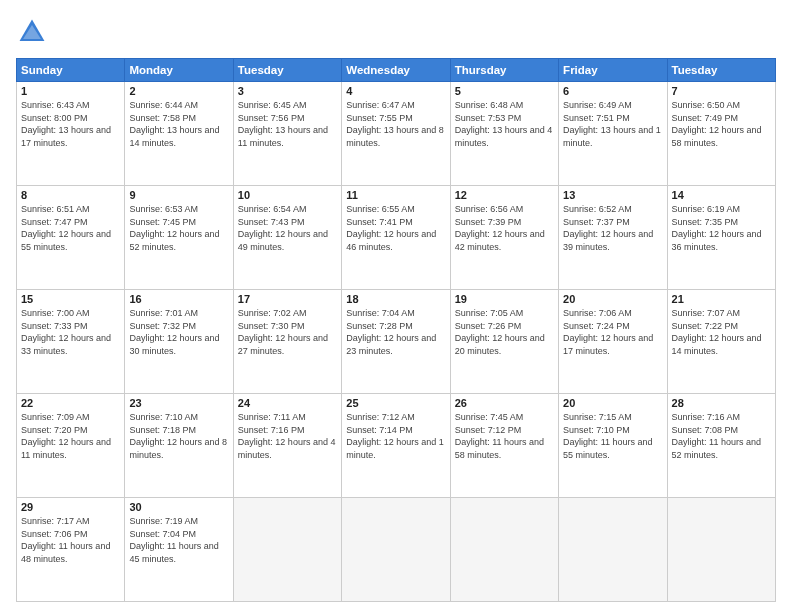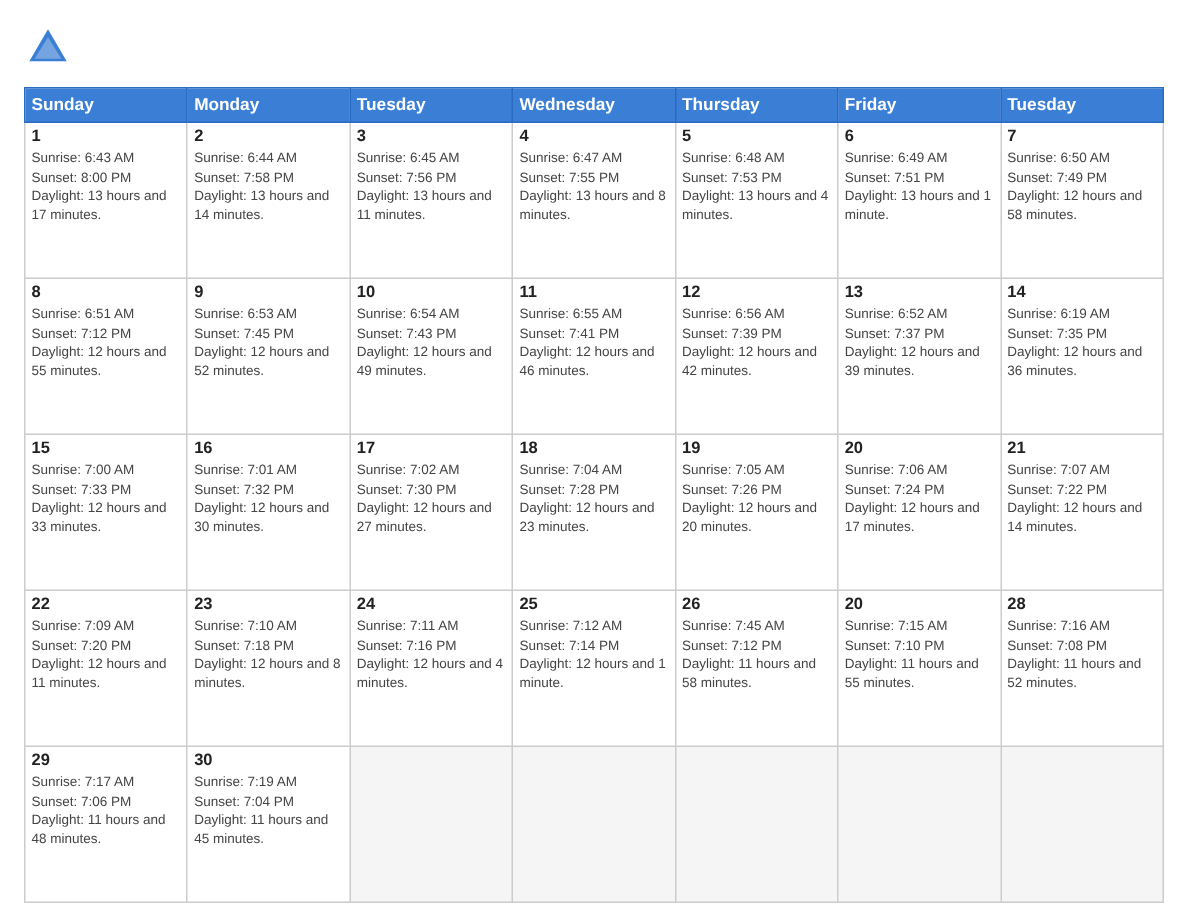--- a/index.html
+++ b/index.html
@@ -181,21 +181,21 @@
             <div class="day-info">Sunrise: 6:50 AM
 Sunset: 7:49 PM
 Daylight: 12 hours
 and 58 minutes.</div>
           </td>
         </tr>
         <tr>
           <td>
             <span class="day-num">8</span>
             <div class="day-info">Sunrise: 6:51 AM
-Sunset: 7:12 PM
+Sunset: 7:47 PM
 Daylight: 12 hours
 and 55 minutes.</div>
           </td>
           <td>
             <span class="day-num">9</span>
             <div class="day-info">Sunrise: 6:53 AM
 Sunset: 7:45 PM
 Daylight: 12 hours
 and 52 minutes.</div>
           </td>

